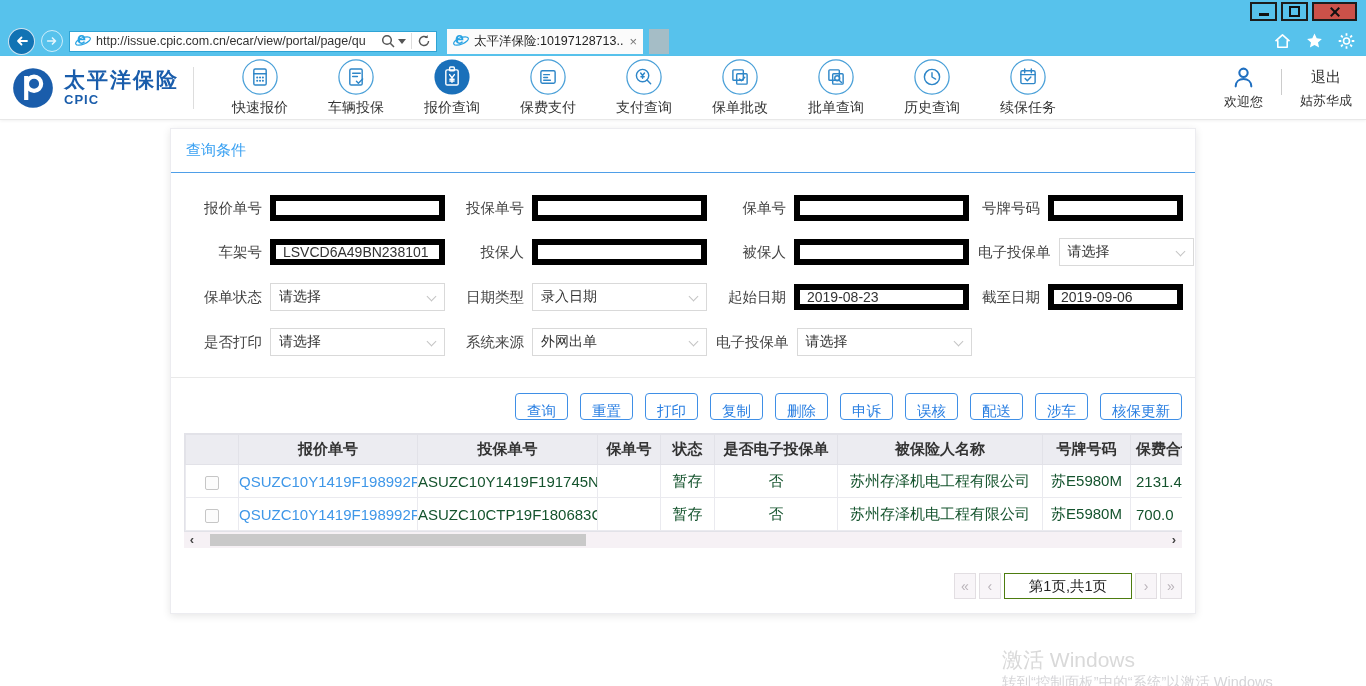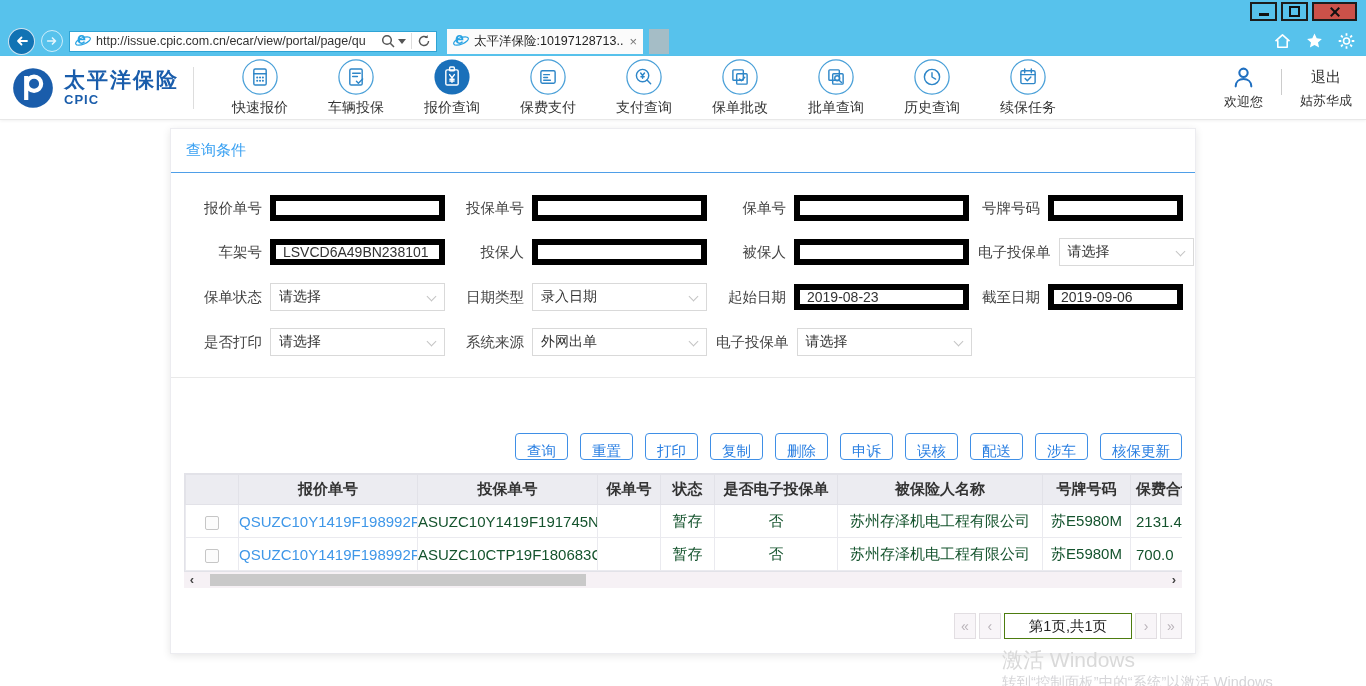--- a/index.html
+++ b/index.html
@@ -70,21 +70,21 @@
   .cell.c4 .flabel { min-width:62px; }
   .finput { width:175px; height:26px; border:6px solid #000000; background:#fff; font-size:14px; color:#333; padding:0 7px; font-family:inherit; outline:none; }
   .cell.c4 .finput { width:135px; }
   .fselect { width:175px; height:28px; border:1px solid #d9d9d9; background:#fff; display:flex; align-items:center; padding:0 8px; position:relative; font-size:14px; color:#333; cursor:pointer; }
   .cell.c4 .fselect { width:135px; }
   .chev { position:absolute; right:9px; top:9px; width:7px; height:7px; border-right:1px solid #c4c4c4; border-bottom:1px solid #c4c4c4; transform:rotate(45deg); }
 
   .formdivider { border:none; border-top:1px solid #e9e9e9; margin:21px -13px 0 -13px; }
 
   .btnrow { display:flex; justify-content:flex-end; gap:12px; padding:15px 0 13px 0; }
-  .act { height:27px; padding:8px 11px; background:#fff; border:1px solid #3f8fe6; border-radius:4px; color:#2a7fe2; font-size:14.5px; font-family:inherit; cursor:pointer; white-space:nowrap;margin-top:40px; }
+  .act { height:27px; padding:8px 11px; background:#fff; border:1px solid #3f8fe6; border-radius:4px; color:#2a7fe2; font-size:14.5px; font-family:inherit; cursor:pointer; white-space:nowrap; }
 
   .tablewrap { width:100%; overflow:hidden; border:1px solid #e2e2e8; border-right:none; }
   table.tbl { width:1092px; table-layout:fixed; border-collapse:collapse; }
   .tbl th { background:#ececf1; font-size:15px; font-weight:700; color:#333; height:30px; border:1px solid #e2e2e8; text-align:center; }
   .tbl td { height:33px; border:1px solid #eaeaef; font-size:15px; color:#14532d; text-align:center; background:#fff; white-space:nowrap; overflow:hidden; }
   .tbl .col-premium { text-align:left; padding-left:5px; }
   .tbl td.link { color:#3f97e8; cursor:pointer; }
   .cb { display:inline-block; width:14px; height:14px; border:1px solid #c6c6c6; border-radius:2px; background:#fcfcfc; vertical-align:middle; cursor:pointer; }
 
   .hscroll { height:16px; background:#f6f1f5; display:flex; align-items:center; }

